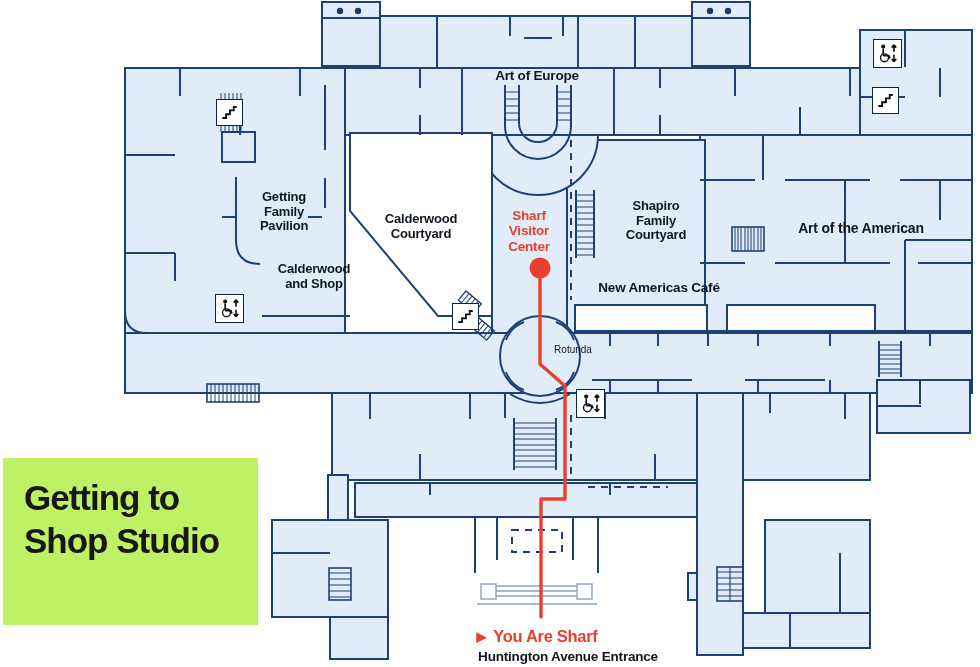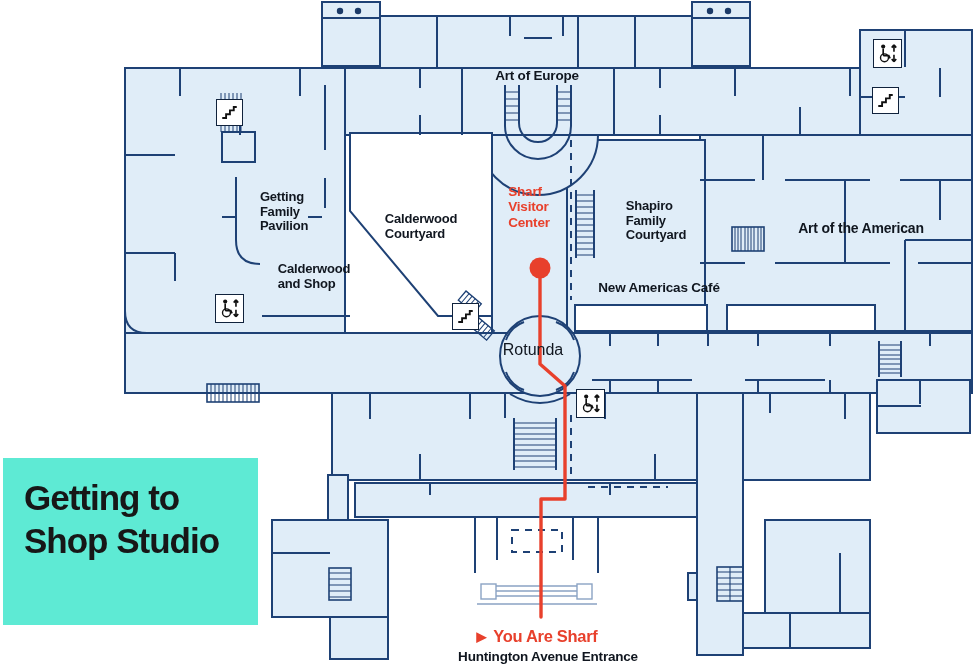--- a/index.html
+++ b/index.html
@@ -1,31 +1,31 @@
 <!DOCTYPE html>
 <html><head>
 <meta charset="utf-8">
 <style>
   html,body{margin:0;padding:0;background:#ffffff;}
   .stage{position:relative;width:980px;height:667px;background:#ffffff;overflow:hidden;
          font-family:"Liberation Sans",sans-serif;}
   svg.plan{position:absolute;left:0;top:0;}
-  .lbl{position:absolute;transform:translate(-50%,-50%);font-weight:800;
+  .lbl{position:absolute;transform:translate(-50%,-50%);text-align:center;font-weight:800;
        color:#10161f;font-size:13px;line-height:1.13;letter-spacing:-0.2px;white-space:nowrap;}
   .lbl.sz14{font-size:14px;}
   .lbl.sz135{font-size:13.5px;}
   .lbl.red{color:#e8402c;}
-  .lbl.rotunda{font-weight:500;font-size:16px;letter-spacing:0;}
+  .lbl.rotunda{font-weight:500;font-size:10px;letter-spacing:0;margin-left:40px;}
   .lbl.yah{font-size:16.5px;letter-spacing:-0.3px;}
   .lbl.yah .tri{font-size:13px;margin-right:7px;position:relative;top:-1px;}
   .icon{position:absolute;background:#ffffff;border:1.7px solid #10223c;box-sizing:border-box;
         display:flex;align-items:center;justify-content:center;}
   .icon.stairs{width:27px;height:27px;}
   .icon.lift{width:29px;height:29px;}
-  .title-card{position:absolute;left:3px;top:458px;width:255px;height:167px;background:#5eead4;
+  .title-card{position:absolute;left:3px;top:458px;width:255px;height:167px;background:#bef264;
               box-sizing:border-box;padding:18px 0 0 21px;}
   .title-card div{font-size:35px;font-weight:800;color:#171717;line-height:1.23;letter-spacing:-1px;}
 </style>
 </head>
 <body>
 
 <div class="stage">
 
   <svg class="plan" width="980" height="667" viewBox="0 0 980 667">
 
@@ -164,21 +164,21 @@
   <div class="lbl" style="left:314px;top:277px">
     <div>Calderwood</div>
     <div>and Shop</div>
   </div>
 
   <div class="lbl" style="left:421px;top:227px">
     <div>Calderwood</div>
     <div>Courtyard</div>
   </div>
 
-  <div class="lbl red sz135" style="left:529px;top:207px">
+  <div class="lbl red sz135" style="left:529px;top:231px">
     <div>Sharf</div>
     <div>Visitor</div>
     <div>Center</div>
   </div>
 
   <div class="lbl" style="left:656px;top:221px">
     <div>Shapiro</div>
     <div>Family</div>
     <div>Courtyard</div>
   </div>
@@ -186,21 +186,21 @@
   <div class="lbl sz14" style="left:861px;top:229px">Art of the American</div>
 
   <div class="lbl sz135" style="left:659px;top:288px">New Americas Café</div>
 
   <div class="lbl rotunda" style="left:533px;top:350px">Rotunda</div>
 
   <div class="lbl red yah" style="left:537px;top:636px">
     <span class="tri">▶</span><span>You Are Sharf</span>
   </div>
 
-  <div class="lbl sz135" style="left:548px;top:657px">Huntington Avenue Entrance</div>
+  <div class="lbl sz135" style="left:568px;top:657px">Huntington Avenue Entrance</div>
 
   <div class="icon stairs" style="left:216px;top:99px">
     <svg width="23" height="23" viewBox="0 0 27 27">
         <path d="M5,20 h4.5 v-4.5 h4.5 v-4.5 h4.5 V7 h3.5" fill="none" stroke="#111111" stroke-width="2.2"></path>
       </svg>
   </div>
   <div class="icon stairs" style="left:872px;top:87px">
     <svg width="23" height="23" viewBox="0 0 27 27">
         <path d="M5,20 h4.5 v-4.5 h4.5 v-4.5 h4.5 V7 h3.5" fill="none" stroke="#111111" stroke-width="2.2"></path>
       </svg>

